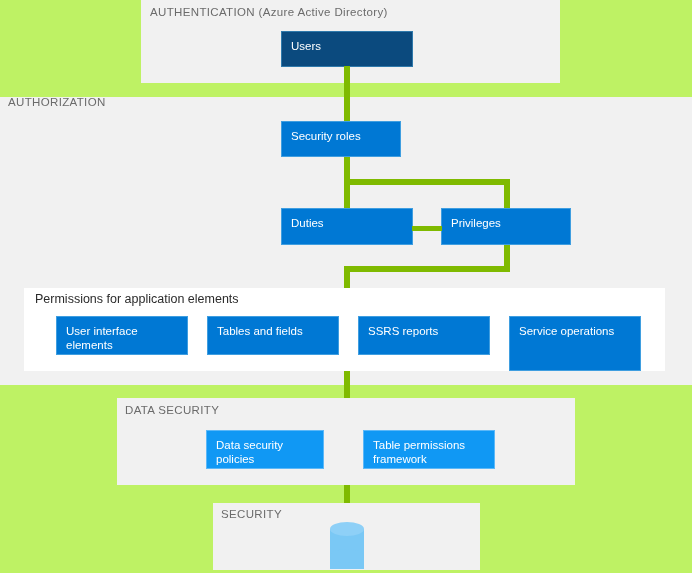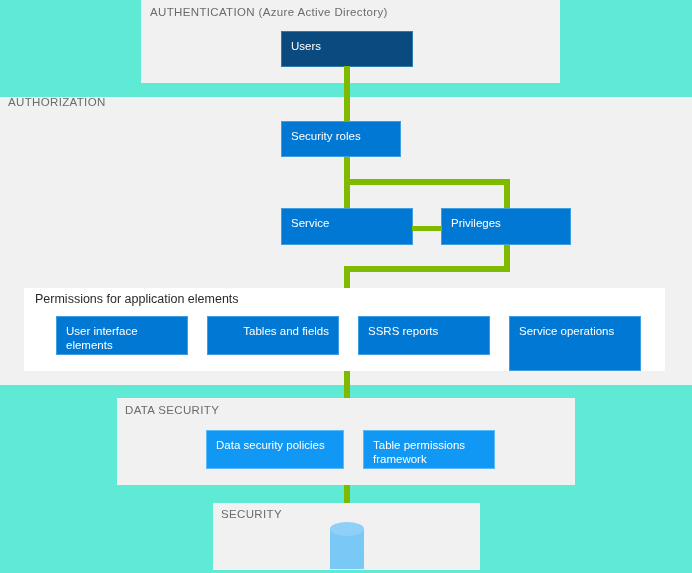--- a/index.html
+++ b/index.html
@@ -5,21 +5,21 @@
   html,body{margin:0;padding:0;background:#ffffff;}
   body{
     font-family:"Liberation Sans","DejaVu Sans",sans-serif;
     -webkit-font-smoothing:antialiased;
   }
   #canvas{
     position:relative;
     width:692px;
     height:573px;
     overflow:hidden;
-    background:#5eead4;
+    background:#bef264;
   }
 
   
   .band{
     position:absolute;
     background:#f1f1f1;
     box-sizing:border-box;
   }
   .band-title{
     position:absolute;
@@ -97,55 +97,55 @@
   <div class="node blue" style="left:281px;top:121px;width:120px;height:36px;">
     <span>Security roles</span>
   </div>
 
   <div class="conn" style="left:344px;top:157px;width:6px;height:26px;"></div>
   <div class="conn" style="left:344px;top:179px;width:166px;height:6px;"></div>
   <div class="conn" style="left:344px;top:179px;width:6px;height:33px;"></div>
   <div class="conn" style="left:504px;top:179px;width:6px;height:33px;"></div>
 
   <div class="node blue" style="left:281px;top:208px;width:132px;height:37px;">
-    <span>Service</span>
+    <span>Duties</span>
   </div>
 
   <div class="node blue" style="left:441px;top:208px;width:130px;height:37px;">
     <span>Privileges</span>
   </div>
 
   <div class="conn" style="left:412px;top:226px;width:30px;height:5px;"></div>
 
   <div class="conn" style="left:504px;top:245px;width:6px;height:27px;"></div>
   <div class="conn" style="left:344px;top:266px;width:166px;height:6px;"></div>
   <div class="conn" style="left:344px;top:266px;width:6px;height:24px;"></div>
 
   <div class="card" style="left:24px;top:288px;width:641px;height:83px;"></div>
   <div class="card-title" style="left:35px;top:292px;">Permissions for application elements</div>
 
   <div class="node blue" style="left:56px;top:316px;width:132px;height:39px;">
     <span>User interface elements</span>
   </div>
-  <div class="node blue" style="left:207px;top:316px;width:132px;height:39px;text-align:right;">
+  <div class="node blue" style="left:207px;top:316px;width:132px;height:39px;">
     <span>Tables and fields</span>
   </div>
   <div class="node blue" style="left:358px;top:316px;width:132px;height:39px;">
     <span>SSRS reports</span>
   </div>
   <div class="node blue" style="left:509px;top:316px;width:132px;height:55px;">
     <span>Service operations</span>
   </div>
 
   <div class="conn" style="left:344px;top:371px;width:6px;height:29px;"></div>
 
   <div class="band" style="left:117px;top:398px;width:458px;height:87px;"></div>
   <div class="band-title" style="left:125px;top:404px;">DATA SECURITY</div>
 
-  <div class="node light" style="left:206px;top:430px;width:138px;height:39px;">
+  <div class="node light" style="left:206px;top:430px;width:118px;height:39px;">
     <span>Data security policies</span>
   </div>
   <div class="node light" style="left:363px;top:430px;width:132px;height:39px;">
     <span>Table permissions framework</span>
   </div>
 
   <div class="conn" style="left:344px;top:485px;width:6px;height:20px;"></div>
 
   <div class="band" style="left:213px;top:503px;width:267px;height:67px;"></div>
   <div class="band-title" style="left:221px;top:508px;">SECURITY</div>

